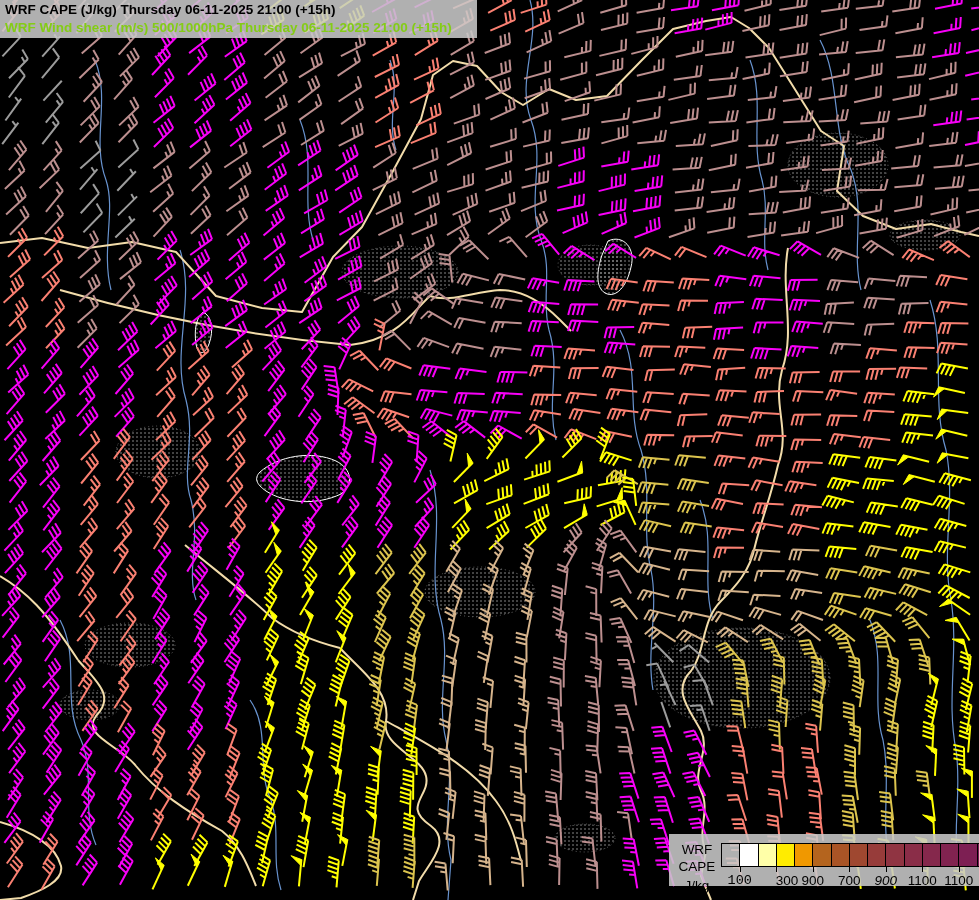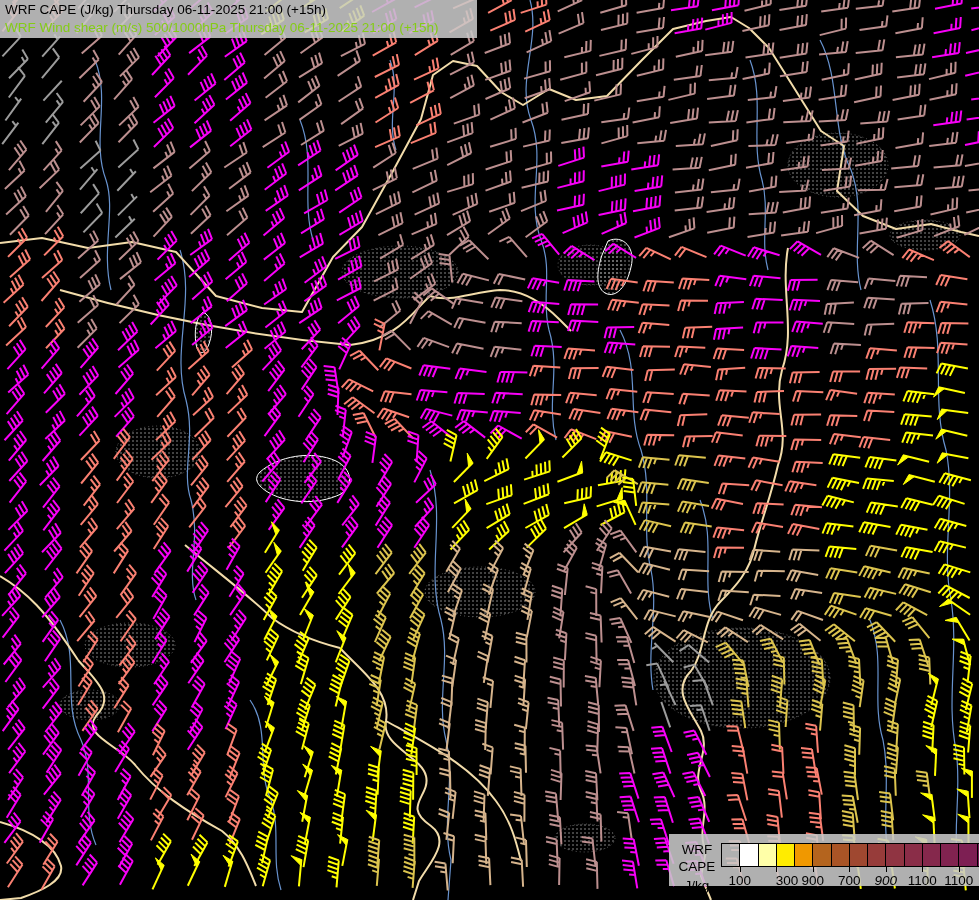--- a/index.html
+++ b/index.html
@@ -1,20 +1,20 @@
 <!DOCTYPE html>
 <html><head>
 <meta charset="utf-8">
 <style>
   html,body{margin:0;padding:0;background:#222;}
   #stage{position:relative;width:979px;height:900px;overflow:hidden;background:#000;
          font-family:"Liberation Sans",sans-serif;}
   #map-canvas{position:absolute;left:0;top:0;}
   .panel{position:absolute;background:rgba(200,200,200,0.88);color:#000;}
-  #title-panel{left:0;top:0;width:477px;height:38px;padding:0;}
+  #title-panel{left:0;top:0;width:477px;height:38px;padding:0;font-weight:bold;}
   #title-panel .tline{padding:1px 0 0 5px;font-size:13.5px;line-height:17px;white-space:nowrap;}
   #title-panel .tline2{color:#84cc16;}
   #legend-panel{left:621px;top:834px;width:358px;height:52px;margin-left:48px;}
   .lg-label{position:absolute;left:6px;width:44px;text-align:center;font-size:13.5px;line-height:17px;}
   #legend-colorbar{position:absolute;left:52px;top:9px;height:22px;display:flex;border:1px solid #000;}
   .lg-box{width:17.25px;height:22px;border-right:1px solid #000;}
   .lg-box:last-child{border-right:none;}
   .lg-tick{position:absolute;top:32px;width:1px;height:6px;background:#000;}
   .lg-val{position:absolute;top:39px;width:44px;margin-left:-22px;text-align:center;font-size:13.5px;}
 </style>
@@ -1229,21 +1229,21 @@
         <div class="lg-box" style="background: rgb(144, 52, 66);"></div>
         <div class="lg-box" style="background: rgb(138, 45, 72);"></div>
         <div class="lg-box" style="background: rgb(133, 40, 76);"></div>
         <div class="lg-box" style="background: rgb(129, 35, 80);"></div>
         <div class="lg-box" style="background: rgb(125, 31, 83);"></div>
         <div class="lg-box" style="background: rgb(120, 26, 86);"></div>
         <div class="lg-box" style="background: rgb(141, 11, 141);"></div>
       </div>
     <div id="legend-ticks">
         <div class="lg-tick" style="left: 70.75px;"></div>
-        <div class="lg-val" style="left: 70.75px;">100</div>
+        <div class="lg-val" style="left: 70.75px; font-family: Liberation Mono, monospace;">100</div>
         <div class="lg-tick" style="left: 107.25px;"></div>
         <div class="lg-val" style="left: 107.25px; text-align: right;">300</div>
         <div class="lg-tick" style="left: 143.75px;"></div>
         <div class="lg-val" style="left: 143.75px;">900</div>
         <div class="lg-tick" style="left: 180.25px;"></div>
         <div class="lg-val" style="left: 180.25px;">700</div>
         <div class="lg-tick" style="left: 216.75px;"></div>
         <div class="lg-val" style="left: 216.75px; font-style: italic;">900</div>
         <div class="lg-tick" style="left: 253.25px;"></div>
         <div class="lg-val" style="left: 253.25px;">1100</div>

